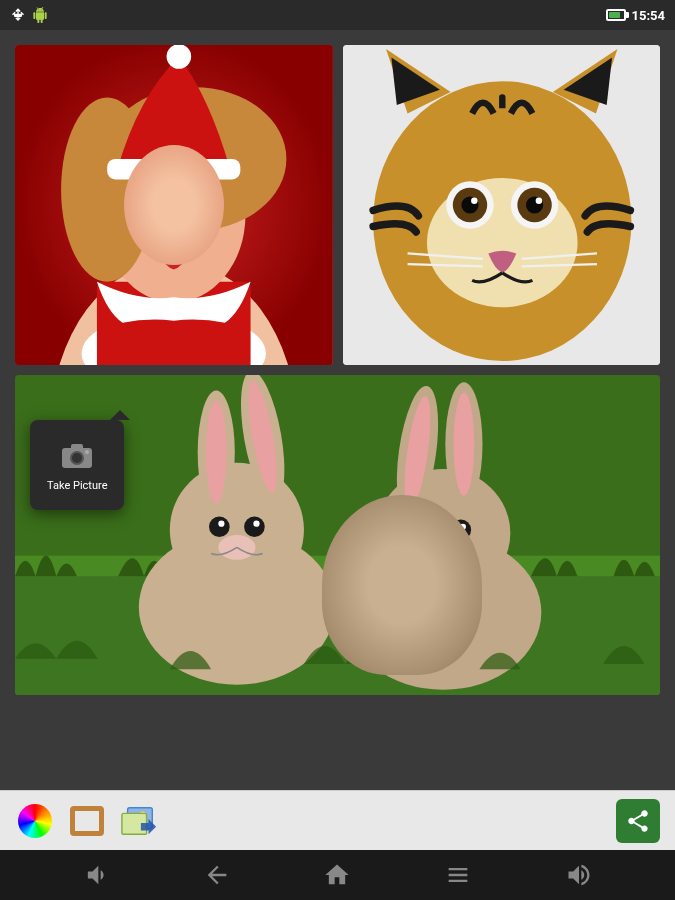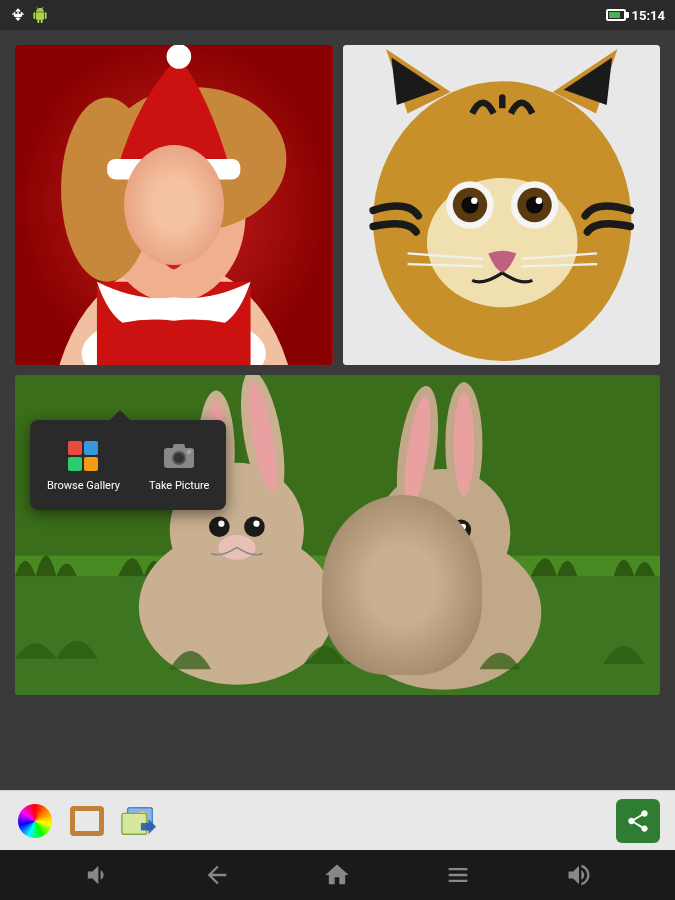--- a/index.html
+++ b/index.html
@@ -365,21 +365,21 @@
     </svg>
 
     <svg width="16" height="16" viewBox="0 0 24 24" fill="#aad04c">
       <path d="M6 18c0 .55.45 1 1 1h1v3.5c0 .83.67 1.5 1.5 1.5s1.5-.67 1.5-1.5V19h2v3.5c0 .83.67 1.5 1.5 1.5s1.5-.67 1.5-1.5V19h1c.55 0 1-.45 1-1V8H6v10zM3.5 8C2.67 8 2 8.67 2 9.5v7c0 .83.67 1.5 1.5 1.5S5 17.33 5 16.5v-7C5 8.67 4.33 8 3.5 8zm17 0c-.83 0-1.5.67-1.5 1.5v7c0 .83.67 1.5 1.5 1.5s1.5-.67 1.5-1.5v-7c0-.83-.67-1.5-1.5-1.5zm-4.97-5.84l1.3-1.3c.2-.2.2-.51 0-.71-.2-.2-.51-.2-.71 0l-1.48 1.48A5.84 5.84 0 0 0 12 1.5c-.96 0-1.86.23-2.66.63L7.85.65c-.2-.2-.51-.2-.71 0-.2.2-.2.51 0 .71l1.31 1.31C7.14 3.53 6.23 5.11 6 7h12c-.23-1.89-1.14-3.47-2.47-4.84zM10 5H9V4h1v1zm5 0h-1V4h1v1z"></path>
     </svg>
   </div>
   <div class="status-bar-right">
     <div class="battery-icon">
       <div class="battery-fill"></div>
     </div>
-    <span style="color:white;font-size:13px;font-weight:bold;">15:14</span>
+    <span style="color:white;font-size:13px;font-weight:bold;">15:54</span>
   </div>
 </div>
 
 <div class="main-content">
 
   <div class="photo-grid">
 
     <div class="photo-cell photo-woman">
       <svg width="100%" height="100%" viewBox="0 0 310 330" preserveAspectRatio="xMidYMid slice" style="position:absolute;top:0;left:0;">
         <rect width="310" height="330" fill="#b22020"></rect>
@@ -519,31 +519,20 @@
           <path d="M570 285 Q590 250 610 285"></path>
         </g>
       </svg>
     </div>
 
   </div>
 
   <div class="popup-menu">
     <div class="popup-arrow"></div>
 
-    <div class="popup-item">
-      <div class="popup-item-icon">
-        <div class="browse-gallery-icon">
-          <div class="bg-sq1"></div>
-          <div class="bg-sq2"></div>
-          <div class="bg-sq3"></div>
-          <div class="bg-sq4"></div>
-        </div>
-      </div>
-      <span class="popup-item-label">Browse Gallery</span>
-    </div>
 
     <div class="popup-item">
       <div class="popup-item-icon">
         <svg class="camera-icon-svg" viewBox="0 0 32 28" fill="none">
           <rect x="1" y="6" width="30" height="20" rx="3" fill="#888"></rect>
           <circle cx="16" cy="16" r="7" fill="#555"></circle>
           <circle cx="16" cy="16" r="5" fill="#333"></circle>
           <rect x="10" y="2" width="12" height="6" rx="2" fill="#888"></rect>
           <circle cx="26" cy="10" r="2" fill="#aaa"></circle>
         </svg>

